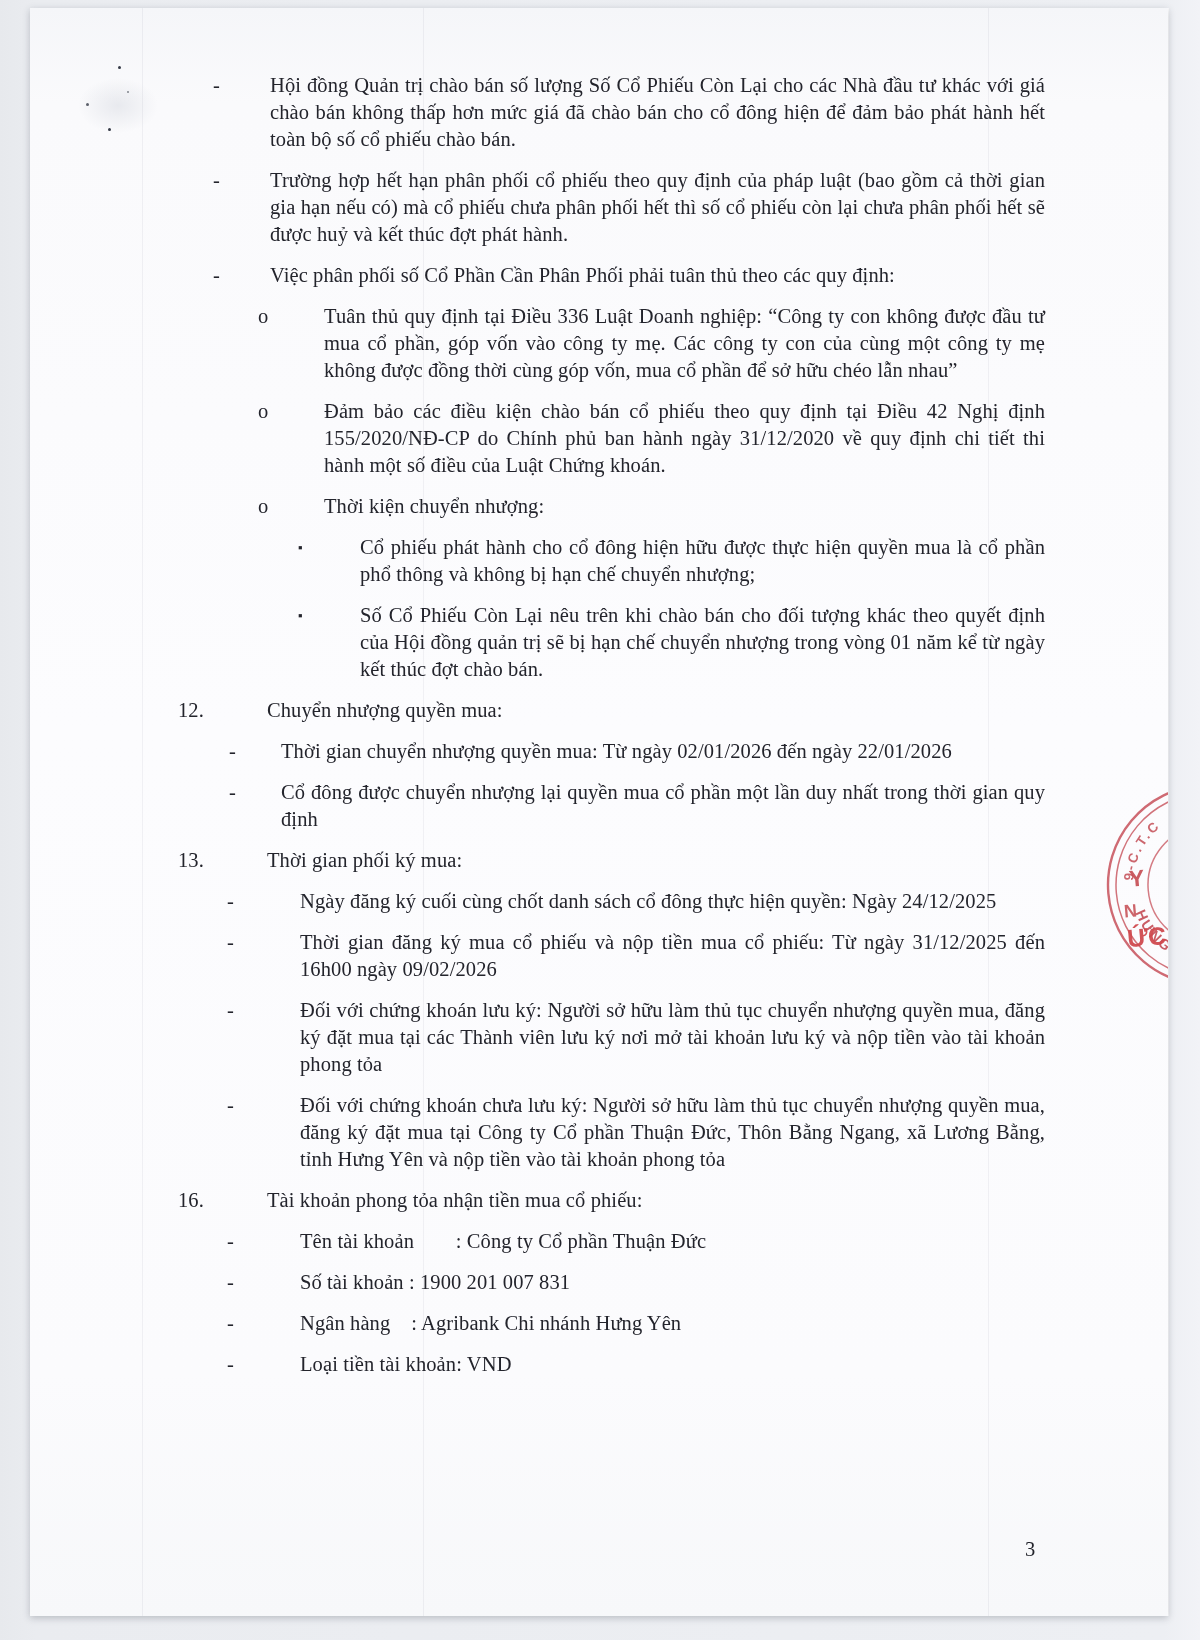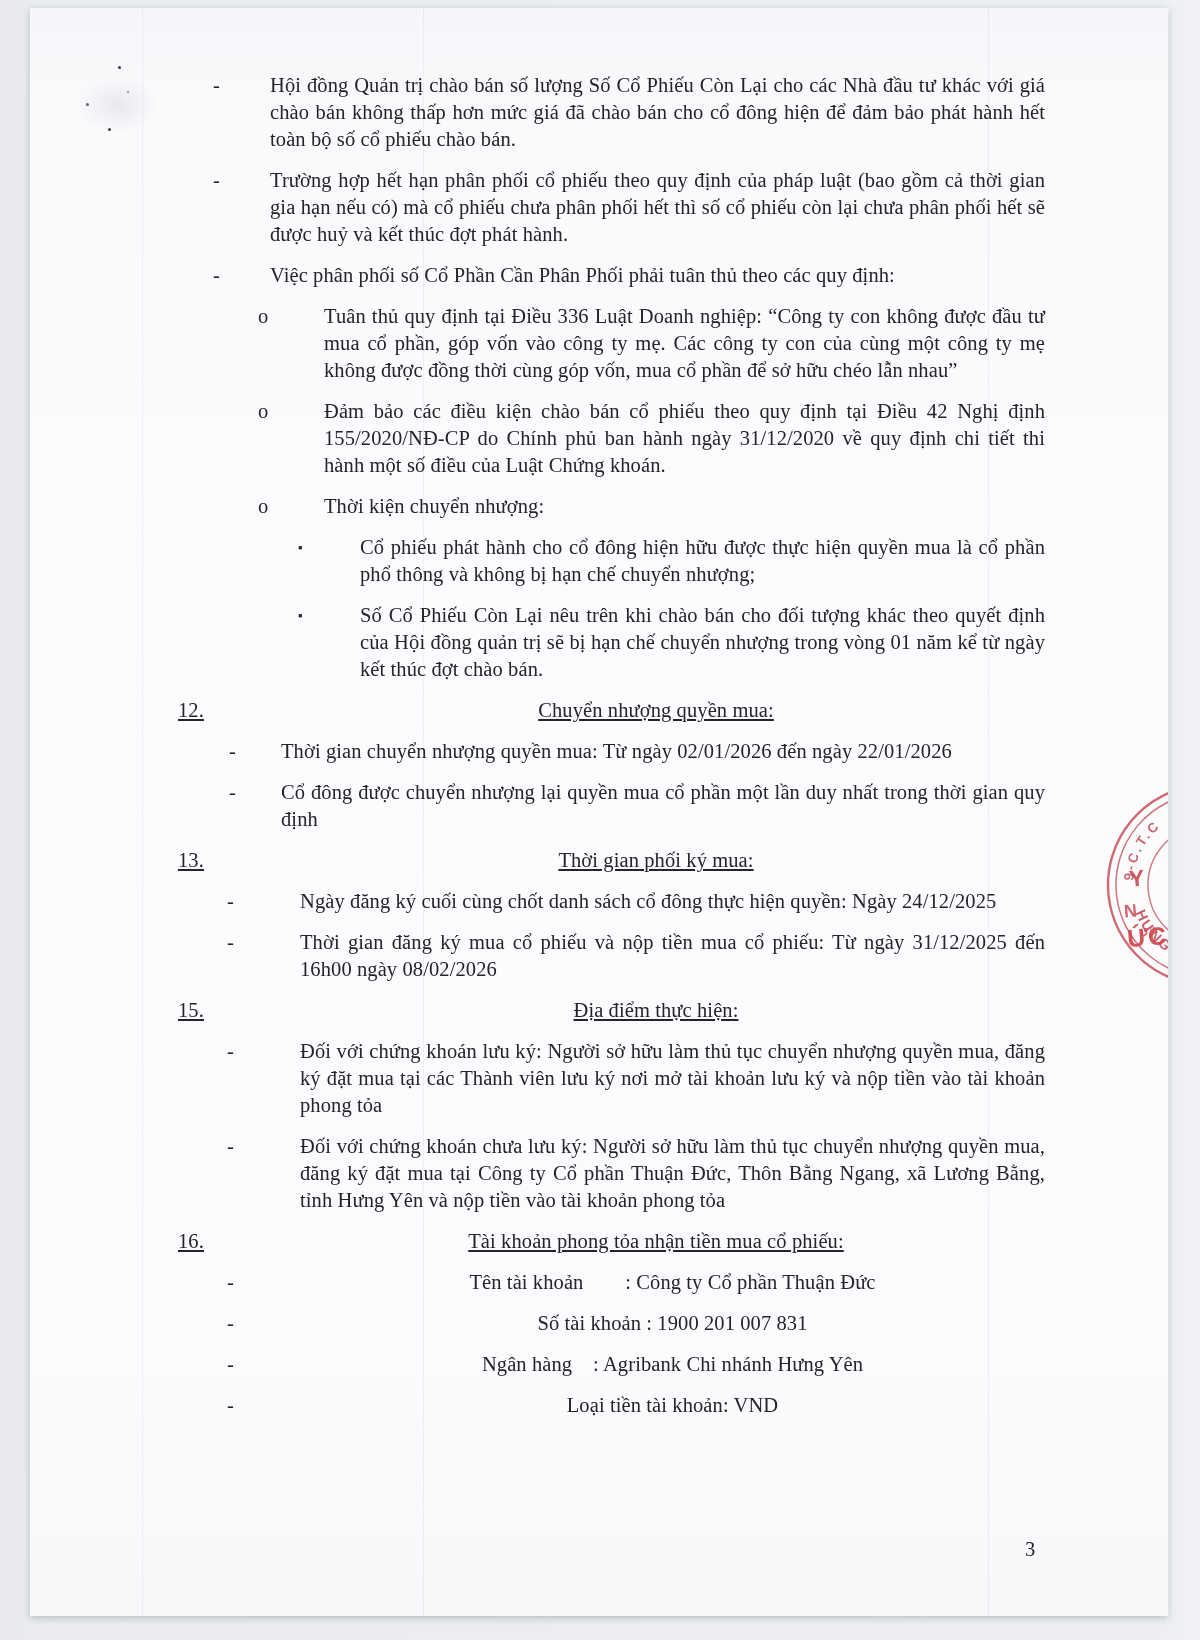--- a/index.html
+++ b/index.html
@@ -17,24 +17,24 @@
   .fold{position:absolute;top:0;bottom:0;width:1px;background:rgba(100,108,128,.08);}
   .speck{position:absolute;border-radius:50%;background:#343a46;}
   .smudge{position:absolute;left:48px;top:70px;width:80px;height:55px;border-radius:50%;
     background:radial-gradient(closest-side,rgba(150,158,175,.18),rgba(150,158,175,0));}
   .content{
     position:absolute;left:160px;top:64px;width:855px;
     font-size:20.5px;line-height:27px;color:#23242c;letter-spacing:.1px;
   }
   .row{display:flex;margin:0 0 14px 0;}
   .row .txt{flex:1 1 auto;text-align:justify;margin-left:38px;}
-  .row .txt.nojust{text-align:center;}
+  .row .txt.nojust{text-align:left;}
   .mk{flex:0 0 auto;}
   
-  .r-num{margin-left:-12px;text-decoration:underline;}
+  .r-num{margin-left:-12px;}
   .r-num .mk{width:51px;}
   
   .r-d1{margin-left:23px;}
   .r-d1 .mk{width:19px;}
   
   .r-dn{margin-left:39px;}
   .r-dn .mk{width:14px;}
   
   .r-dw{margin-left:37px;}
   .r-dw .mk{width:35px;}
@@ -115,28 +115,24 @@
     <div class="row r-num">
       <span class="mk">13.</span>
       <div class="txt nojust">Thời gian phối ký mua:</div>
     </div>
     <div class="row r-dw">
       <span class="mk">-</span>
       <div class="txt">Ngày đăng ký cuối cùng chốt danh sách cổ đông thực hiện quyền: Ngày 24/12/2025</div>
     </div>
     <div class="row r-dw">
       <span class="mk">-</span>
-      <div class="txt">Thời gian đăng ký mua cổ phiếu và nộp tiền mua cổ phiếu: Từ ngày 31/12/2025 đến 16h00 ngày 08/02/2026</div>
+      <div class="txt">Thời gian đăng ký mua cổ phiếu và nộp tiền mua cổ phiếu: Từ ngày 31/12/2025 đến 16h00 ngày 09/02/2026</div>
     </div>
 
 
-    <div class="row r-num">
-      <span class="mk">15.</span>
-      <div class="txt nojust">Địa điểm thực hiện:</div>
-    </div>
     <div class="row r-dw">
       <span class="mk">-</span>
       <div class="txt">Đối với chứng khoán lưu ký: Người sở hữu làm thủ tục chuyển nhượng quyền mua, đăng ký đặt mua tại các Thành viên lưu ký nơi mở tài khoản lưu ký và nộp tiền vào tài khoản phong tỏa</div>
     </div>
     <div class="row r-dw">
       <span class="mk">-</span>
       <div class="txt">Đối với chứng khoán chưa lưu ký: Người sở hữu làm thủ tục chuyển nhượng quyền mua, đăng ký đặt mua tại Công ty Cổ phần Thuận Đức, Thôn Bằng Ngang, xã Lương Bằng, tỉnh Hưng Yên và nộp tiền vào tài khoản phong tỏa</div>
     </div>
 
     <div class="row r-num">

